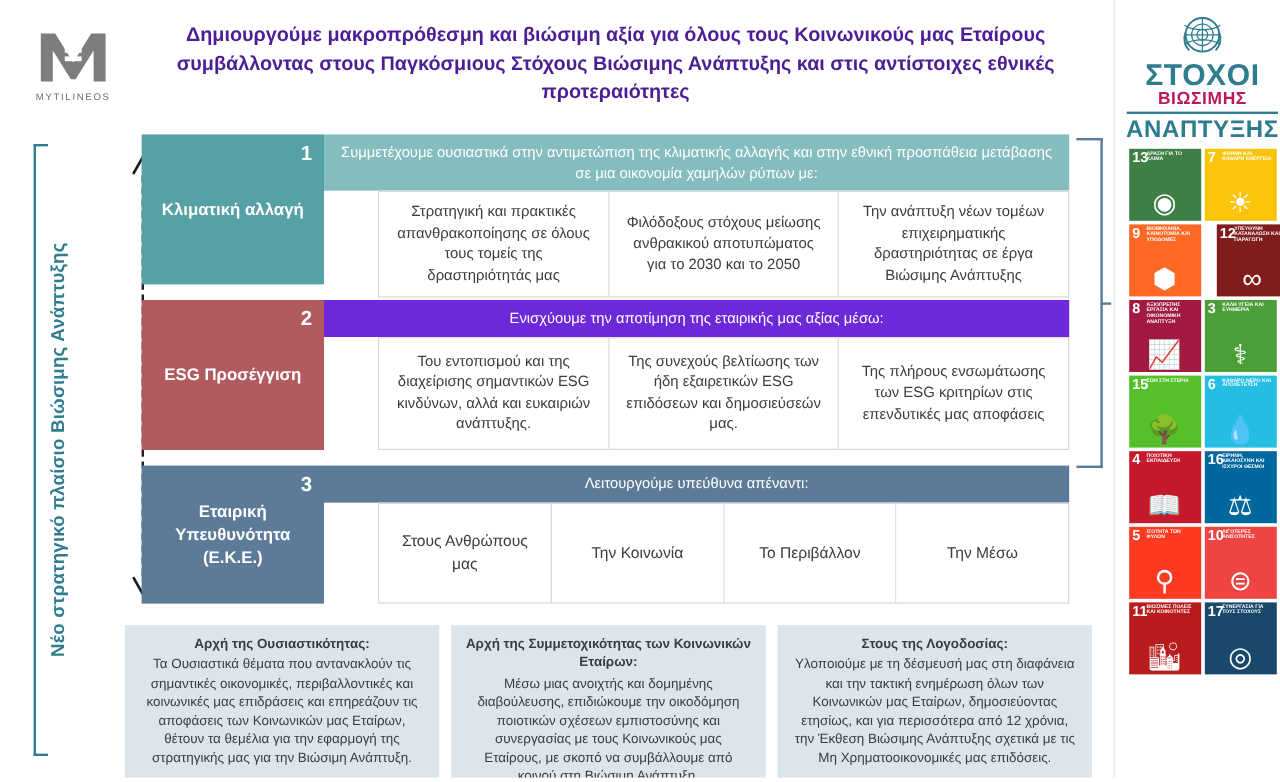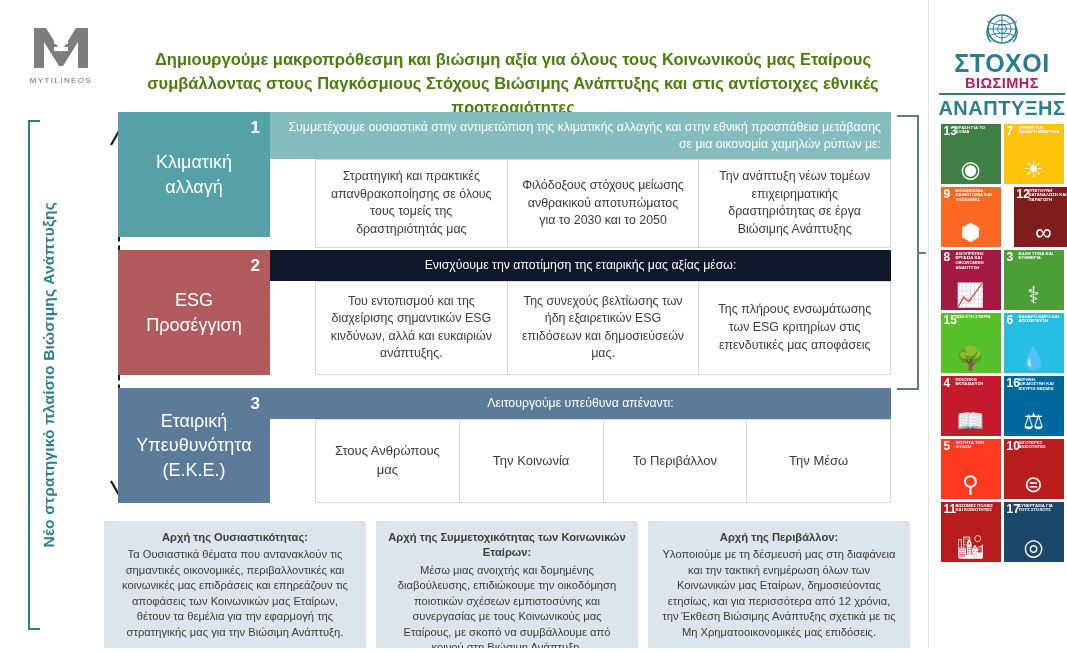--- a/index.html
+++ b/index.html
@@ -34,22 +34,21 @@
   
   #logo { position:absolute; left:18px; top:22px; width:86px; height:78px; text-align:center; }
   #logo .mark { width:58px; height:50px; margin:0 auto; position:relative; }
   #logo .mark svg { display:block; }
   #logo .brand { font-size:8px; letter-spacing:1.4px; color:#6c6c6c; margin-top:4px; }
 
   
   #headline {
     position:absolute; left:118px; top:18px; width:790px;
     text-align:center; font-size:16.5px; font-weight:bold; line-height:1.45;
-    color:#4d7c0f;
-    margin-top:30px;
+    color:#4c1d95;
   }
 
   
   #arrow-col { position:absolute; left:104px; top:128px; width:30px; height:370px; }
   #arrow-col .dash {
     position:absolute; left:14px; top:18px; bottom:18px;
     border-left:2px dashed #1d1d1b;
   }
   #arrow-col .head-up, #arrow-col .head-down {
     position:absolute; left:4px; width:22px; height:20px;
@@ -64,43 +63,43 @@
     position:relative;
     color:#ffffff;
     display:flex; align-items:center; justify-content:center;
     text-align:center;
   }
   .pillar .left .num {
     position:absolute; top:6px; right:10px;
     font-size:17px; font-weight:bold; color:#ffffff;
   }
   .pillar .left .name {
-    font-size:18px; font-weight:normal; line-height:1.35; padding:0 8px;
+    font-size:14px; font-weight:bold; line-height:1.35; padding:0 8px;
   }
   .pillar .right { flex:1; display:flex; flex-direction:column; }
   .pillar .banner {
-    color:#ffffff; text-align:right; font-size:12.3px; line-height:1.35;
+    color:#ffffff; text-align:center; font-size:12.3px; line-height:1.35;
     padding:7px 10px; display:flex; align-items:center; justify-content:center;
   }
   .pillar .cols { flex:1; display:flex; background:#ffffff;padding-left:45px; }
   .pillar .cols .cell {
     flex:1; border:1px solid #d8d8d8; margin:0; background:#ffffff;
     display:flex; align-items:center; justify-content:center;
     text-align:center; font-size:12.4px; line-height:1.42; padding:8px 11px;
     color:#3c3c3b;
   }
   .pillar .cols .cell + .cell { border-left:none; }
 
   #pillar-1 { top:112px; height:125px; }
   #pillar-1 .left { background:#56a1a6; }
   #pillar-1 .banner { background:#85bdbf; }
 
   #pillar-2 { top:250px; height:125px; }
   #pillar-2 .left { background:#b15b5f; }
-  #pillar-2 .banner { background:#0f172a; }
+  #pillar-2 .banner { background:#6d28d9; }
 
   #pillar-3 { top:388px; height:115px; }
   #pillar-3 .left { background:#5b7b99; }
   #pillar-3 .banner { background:#5b7b99; }
   #pillar-3 .cols .cell { font-size:13px; }
 
   
   #principles { position:absolute; left:104px; top:521px; width:806px; display:flex; gap:10px; }
   .principle {
     flex:1; background:#dde5ec; padding:9px 12px 10px;
@@ -237,21 +236,21 @@
 <div id="principles">
   <div class="principle">
     <span class="ptitle">Αρχή της Ουσιαστικότητας:</span>
     <span>Τα Ουσιαστικά θέματα που αντανακλούν τις σημαντικές οικονομικές, περιβαλλοντικές και κοινωνικές μας επιδράσεις και επηρεάζουν τις αποφάσεις των Κοινωνικών μας Εταίρων, θέτουν τα θεμέλια για την εφαρμογή της στρατηγικής μας για την Βιώσιμη Ανάπτυξη.</span>
   </div>
   <div class="principle">
     <span class="ptitle">Αρχή της Συμμετοχικότητας των Κοινωνικών Εταίρων:</span>
     <span>Μέσω μιας ανοιχτής και δομημένης διαβούλευσης, επιδιώκουμε την οικοδόμηση ποιοτικών σχέσεων εμπιστοσύνης και συνεργασίας με τους Κοινωνικούς μας Εταίρους, με σκοπό να συμβάλλουμε από κοινού στη Βιώσιμη Ανάπτυξη.</span>
   </div>
   <div class="principle">
-    <span class="ptitle">Αρχή της Περιβάλλον:</span>
+    <span class="ptitle">Στους της Λογοδοσίας:</span>
     <span>Υλοποιούμε με τη δέσμευσή μας στη διαφάνεια και την τακτική ενημέρωση όλων των Κοινωνικών μας Εταίρων, δημοσιεύοντας ετησίως, και για περισσότερα από 12 χρόνια, την Έκθεση Βιώσιμης Ανάπτυξης σχετικά με τις Μη Χρηματοοικονομικές μας επιδόσεις.</span>
   </div>
 </div>
 
 <div id="sdg-bracket"></div>
 
 <div id="sdg-panel">
   <div id="sdg-header">
     <div class="un-logo">
       <svg width="42" height="42" viewBox="0 0 42 42">
@@ -324,21 +323,21 @@
     <div class="sdg" style="background: rgb(0, 104, 157);">
       <span class="n">16</span>
       <span class="t">ΕΙΡΗΝΗ, ΔΙΚΑΙΟΣΥΝΗ ΚΑΙ ΙΣΧΥΡΟΙ ΘΕΣΜΟΙ</span>
       <span class="g">⚖</span>
     </div>
     <div class="sdg" style="background: rgb(255, 58, 33);">
       <span class="n">5</span>
       <span class="t">ΙΣΟΤΗΤΑ ΤΩΝ ΦΥΛΩΝ</span>
       <span class="g">⚲</span>
     </div>
-    <div class="sdg" style="background: #b91c1c;">
+    <div class="sdg" style="background: #ef4444;">
       <span class="n">10</span>
       <span class="t">ΛΙΓΟΤΕΡΕΣ ΑΝΙΣΟΤΗΤΕΣ</span>
       <span class="g">⊜</span>
     </div>
     <div class="sdg" style="background: #b91c1c;">
       <span class="n">11</span>
       <span class="t">ΒΙΩΣΙΜΕΣ ΠΟΛΕΙΣ ΚΑΙ ΚΟΙΝΟΤΗΤΕΣ</span>
       <span class="g">🏙</span>
     </div>
     <div class="sdg" style="background: rgb(25, 72, 106);">

